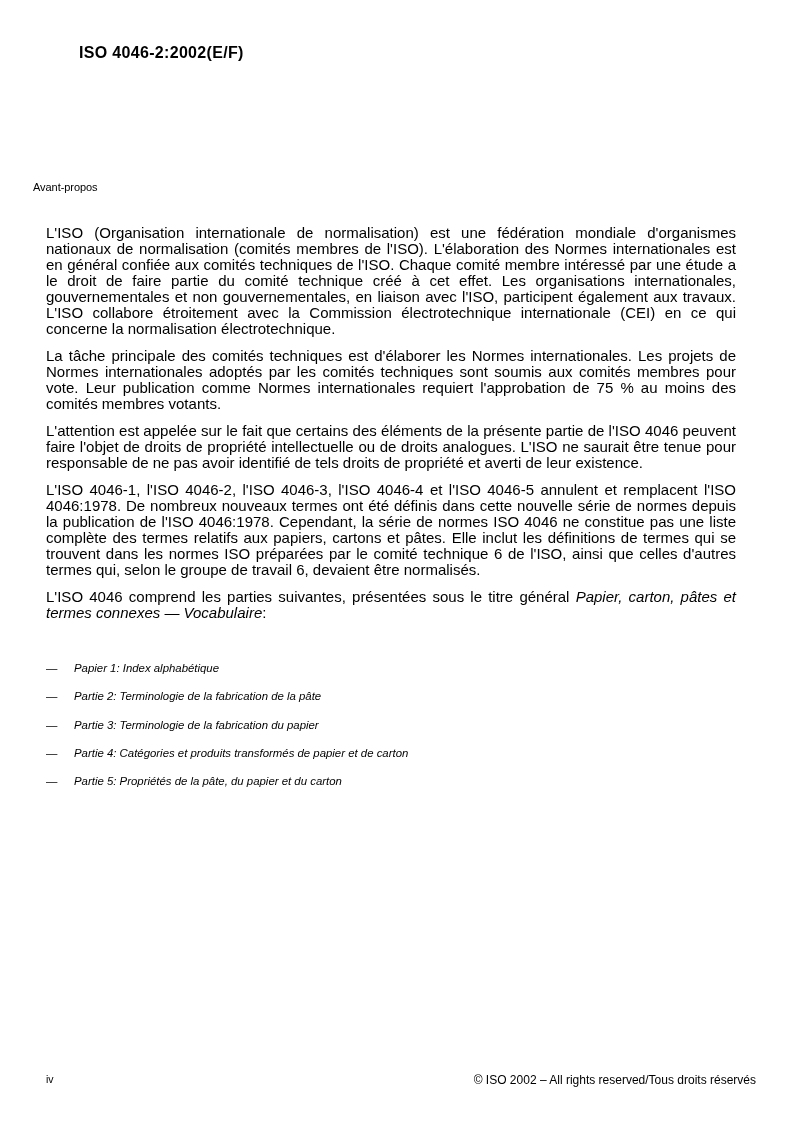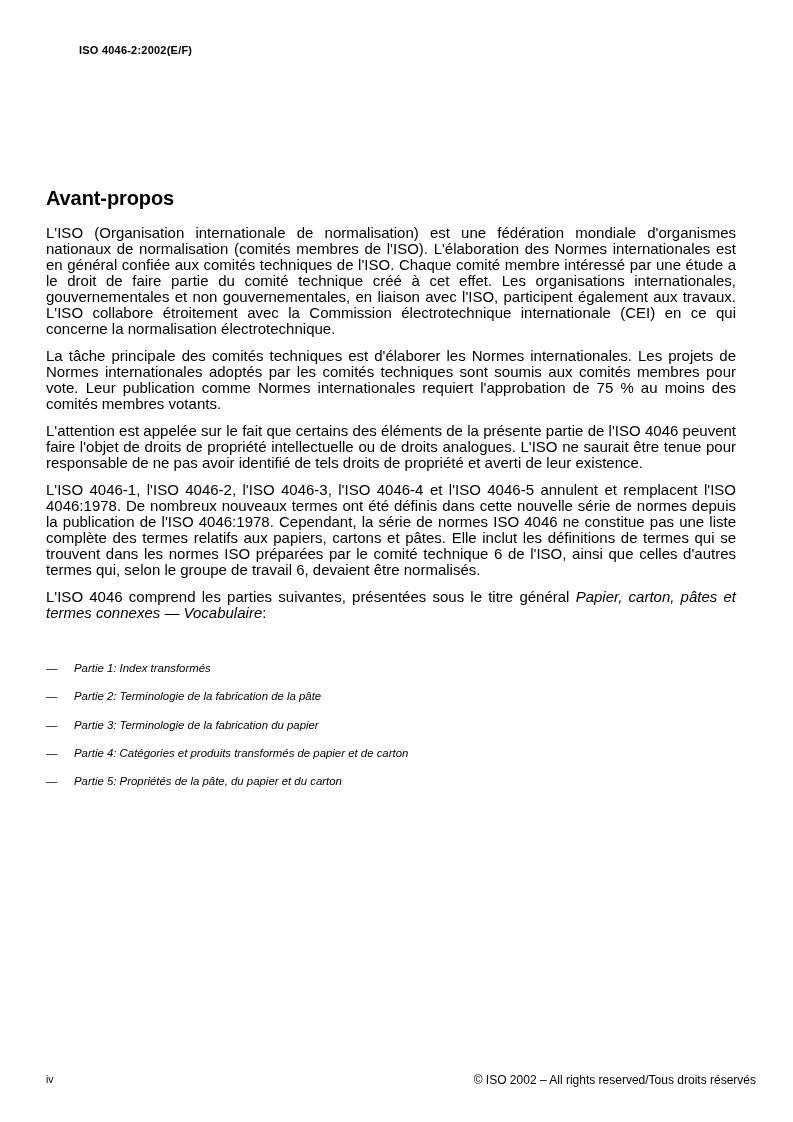--- a/index.html
+++ b/index.html
@@ -21,34 +21,34 @@
     background: #ffffff;
     overflow: hidden;
     box-sizing: border-box;
   }
 
   
   .doc-header {
     position: absolute;
     left: 46px;
     top: 44px;
-    font-size: 11px;
+    font-size: 16px;
     font-weight: bold;
     letter-spacing: 0.02em;
     white-space: nowrap;
     padding-left: 33px;
   }
 
   
   .section-title {
     position: absolute;
-    left: 46px;
+    left: 33px;
     top: 174px;
-    font-size: 20px;
-    font-weight: bold;
+    font-size: 11px;
+    font-weight: normal;
     letter-spacing: -0.005em;
   }
 
   
   .body-block {
     position: absolute;
     left: 46px;
     width: 690px;
   }
   p.para {
@@ -128,21 +128,21 @@
     <p class="para" style="margin-top:10px;">L'attention est appelée sur le fait que certains des éléments de la présente partie de l'ISO 4046 peuvent faire l'objet de droits de propriété intellectuelle ou de droits analogues. L'ISO ne saurait être tenue pour responsable de ne pas avoir identifié de tels droits de propriété et averti de leur existence.</p>
 
 
     <p class="para" style="margin-top:10px;">L'ISO 4046-1, l'ISO 4046-2, l'ISO 4046-3, l'ISO 4046-4 et l'ISO 4046-5 annulent et remplacent l'ISO 4046:1978. De nombreux nouveaux termes ont été définis dans cette nouvelle série de normes depuis la publication de l'ISO 4046:1978. Cependant, la série de normes ISO 4046 ne constitue pas une liste complète des termes relatifs aux papiers, cartons et pâtes.  Elle inclut les définitions de termes qui se trouvent dans les normes ISO préparées par le comité technique 6 de l'ISO, ainsi que celles d'autres termes qui, selon le groupe de travail 6, devaient être normalisés.</p>
 
     <p class="para" style="margin-top:10px;"><span>L'ISO 4046 comprend les parties suivantes, présentées sous le titre général </span><span class="it">Papier, carton, pâtes et termes connexes — Vocabulaire</span><span>:</span></p>
 
   </div>
 
   <ul class="part-list" style="top:661px;">
-    <li><span class="dash">—</span><span>Partie 1: Index transformés</span></li>
+    <li><span class="dash">—</span><span>Papier 1: Index alphabétique</span></li>
     <li><span class="dash">—</span><span>Partie 2: Terminologie de la fabrication de la pâte</span></li>
     <li><span class="dash">—</span><span>Partie 3: Terminologie de la fabrication du papier</span></li>
     <li><span class="dash">—</span><span>Partie 4: Catégories et produits transformés de papier et de carton</span></li>
     <li><span class="dash">—</span><span>Partie 5: Propriétés de la pâte, du papier et du carton</span></li>
   </ul>
 
   <div class="footer">
     <div class="footer-folio">iv</div>
     <div class="footer-copyright">© ISO 2002 – All rights reserved/Tous droits réservés</div>
   </div>

